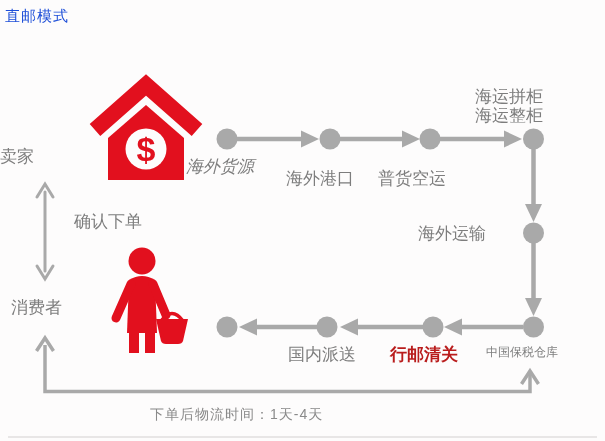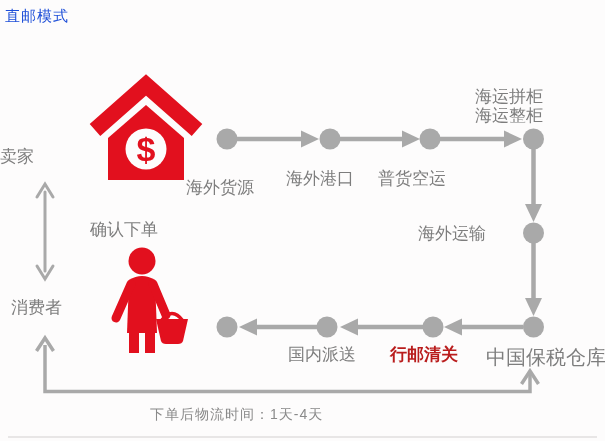--- a/index.html
+++ b/index.html
@@ -19,30 +19,30 @@
     font-size:15px;font-weight:normal;color:#1d4ed8;
     letter-spacing:1px;
   }
   .lbl{
     position:absolute;
     font-size:17px;color:#7d7d7d;
     line-height:1.12;text-align:left;
     white-space:nowrap;
   }
   .lbl-seller{left:0;top:147px;width:70px;}
-  .lbl-confirm{left:58px;top:220px;width:100px;text-align:right;}
+  .lbl-confirm{left:58px;top:212px;width:100px;text-align:center;}
   .lbl-consumer{left:11px;top:298px;width:70px;}
-  .lbl-supply{left:186px;top:178px;width:100px;}
+  .lbl-supply{left:186px;top:157px;width:100px;font-style:italic;}
   .lbl-port{left:286px;top:169px;width:100px;}
   .lbl-air{left:378px;top:169px;width:100px;}
   .lbl-sea{left:475px;top:87px;width:106px;}
   .lbl-transport{left:418px;top:224px;width:100px;text-align:left;}
   .lbl-domestic{left:288px;top:345px;width:100px;}
   .lbl-customs{left:390px;top:345px;width:100px;color:#b91c1c;font-weight:bold;}
-  .lbl-warehouse{left:486px;top:346px;width:120px;font-size:20px;}
+  .lbl-warehouse{left:486px;top:346px;width:120px;font-size:12px;}
   .lbl-note{left:150px;top:407px;width:305px;font-size:14px;color:#8a8a8a;letter-spacing:1px;}
   .bottom-edge{
     position:absolute;left:8px;right:8px;top:436px;height:2px;
     background:#e8e6e6;
   }
 </style>
 </head>
 <body>
 
 <div class="canvas">

